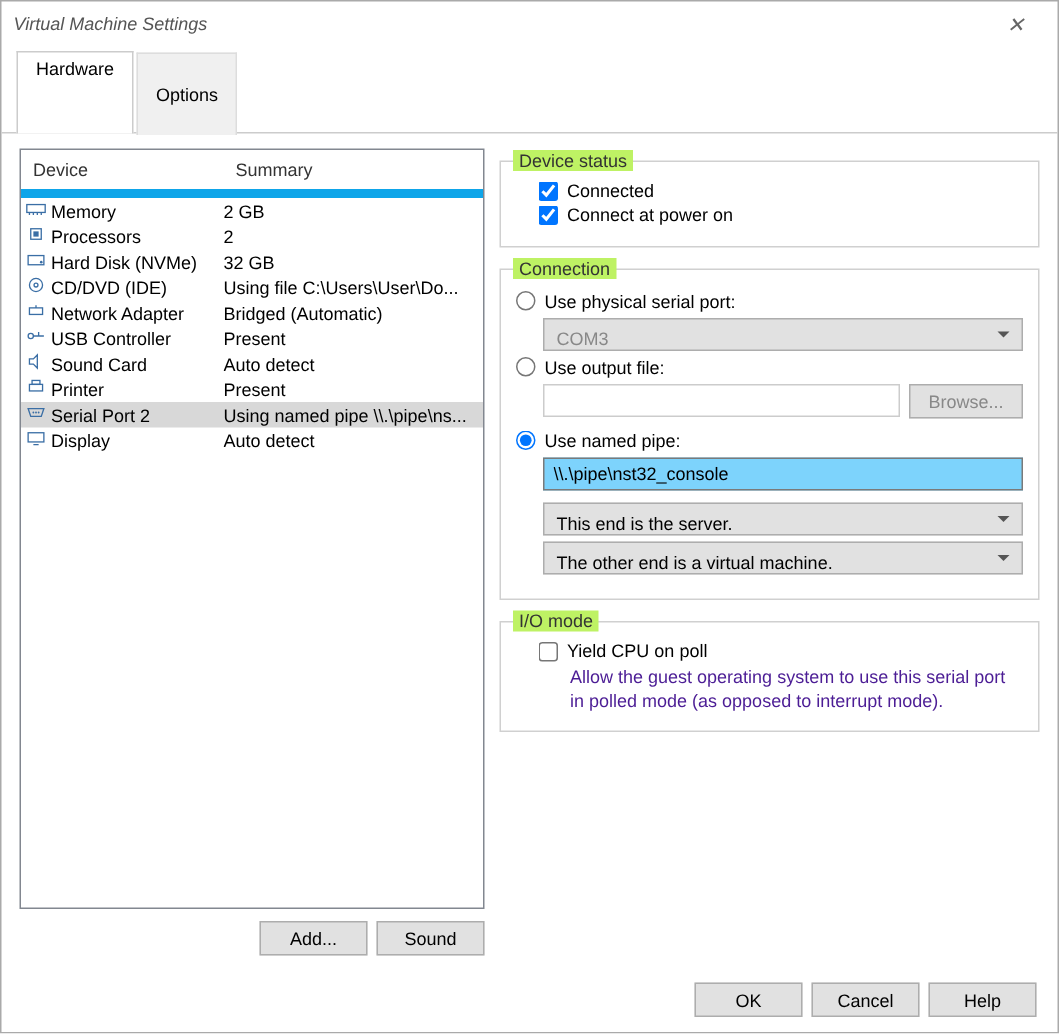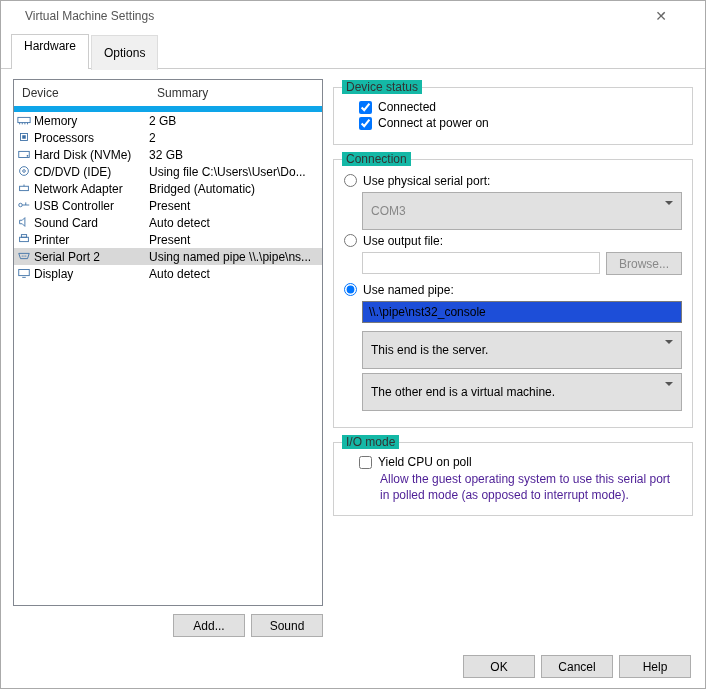--- a/index.html
+++ b/index.html
@@ -1,48 +1,48 @@
 <!DOCTYPE html>
 <html><head>
 <meta charset="utf-8">
 <style>
   * { box-sizing: border-box; font-family: "Segoe UI", Tahoma, sans-serif; font-size: 12px; }
   body { margin: 0; background: #fff; color: #000; }
   .window { width: 706px; height: 689px; border: 1px solid #aaa; background: #fff; display: flex; flex-direction: column; }
-  .titlebar { height: 30px; display: flex; align-items: center; padding: 0 24px; color: #555; }
+  .titlebar { height: 30px; display: flex; align-items: center; padding: 0 8px; color: #555; font-style: italic; }
   .titlebar .title { flex: 1; font-size: 12px; }
   .titlebar .close { width: 40px; text-align: center; font-size: 14px; color: #666; }
   .tabs { display: flex; border-bottom: 1px solid #ccc; padding: 0 10px; margin-top: 2px; }
   .tab { padding: 4px 12px; border: 1px solid #ccc; border-bottom: none; background: #fff; margin-right: 2px; position: relative; top: 1px; cursor: default; }
-  .tab.inactive { background: #f0f0f0; border-color: #ddd; top: 2px; padding: 10px 12px; }
+  .tab.inactive { background: #f0f0f0; border-color: #ddd; top: 2px; padding: 20px 12px; }
   .body { flex: 1; display: flex; padding: 10px 12px 8px 12px; gap: 10px; overflow: hidden; }
   .left { width: 310px; display: flex; flex-direction: column; }
   .device-list { flex: 1; border: 1px solid #828790; background: #fff; }
   .dl-header { display: flex; border-bottom: 6px solid #0ea5e9; }
   .dl-header div { padding: 6px 8px; font-weight: 400; color: #333; }
   .col-dev { width: 135px; }
   .col-sum { flex: 1; }
   .dl-row { display: flex; align-items: center; height: 17px; }
   .dl-row.sel { background: #d8d8d8; }
   .dl-row .icon { width: 20px; text-align: center; color: #1a5fb4; font-size: 10px; }
   .dl-row .dev { width: 115px; padding-left: 0; white-space: nowrap; overflow: hidden; }
   .dl-row .sum { flex: 1; white-space: nowrap; overflow: hidden; text-overflow: ellipsis; padding-right: 6px; }
   .left-buttons { display: flex; justify-content: flex-end; gap: 6px; margin-top: 8px; }
   .btn { min-width: 72px; height: 23px; border: 1px solid #adadad; background: #e1e1e1; padding: 4px 12px; cursor: default; display: inline-flex; align-items: center; justify-content: center; }
   .right { flex: 1; display: flex; flex-direction: column; gap: 8px; padding-top: 2px; }
   .group { border: 1px solid #d0d0d0; padding: 10px 10px 12px 10px; position: relative; margin-top: 6px; }
-  .group-title { position: absolute; top: -8px; left: 8px; background: #14b8a6; padding: 0 4px; color: #333; }
+  .group-title { position: absolute; top: -8px; left: 8px; background: #bef264; padding: 0 4px; color: #333; }
   .chk { display: flex; align-items: center; gap: 6px; margin: 2px 0; padding-left: 15px; }
   .chk input { margin: 0; }
   .radio-row { display: flex; align-items: flex-start; gap: 6px; margin: 4px 0 4px 0; }
   .radio-row input { margin: 0; }
   .field-row { display: flex; gap: 6px; margin: 4px 0 8px 18px; }
-  .text-input { flex: 1; height: 22px; border: 1px solid #7a7a7a; padding: 0 6px; background: #1d4ed8; }
+  .text-input { flex: 1; height: 22px; border: 1px solid #7a7a7a; padding: 0 6px; background: #7dd3fc; }
   .text-input.disabled { background: #fff; border-color: #ccc; }
-  .select { height: 38px; border: 1px solid #adadad; background: #e1e1e1; display: flex; align-items: center; padding: 0 8px; position: relative; }
+  .select { height: 22px; border: 1px solid #adadad; background: #e1e1e1; display: flex; align-items: flex-end; padding: 0 8px; position: relative; }
   .select.disabled { color: #888; }
   .select::after { content: ""; position: absolute; right: 8px; top: 8px; border: 4px solid transparent; border-top-color: #555; }
   .select-wide { margin: 4px 0 4px 18px; width: calc(100% - 18px); }
   .iodesc { margin-left: 36px; color: #4c1d95; line-height: 1.35; }
   .footer { display: flex; justify-content: flex-end; gap: 6px; padding: 10px 14px; border-top: 0; }
   svg { width: 14px; height: 12px; }
 </style>
 </head>
 <body>
 

